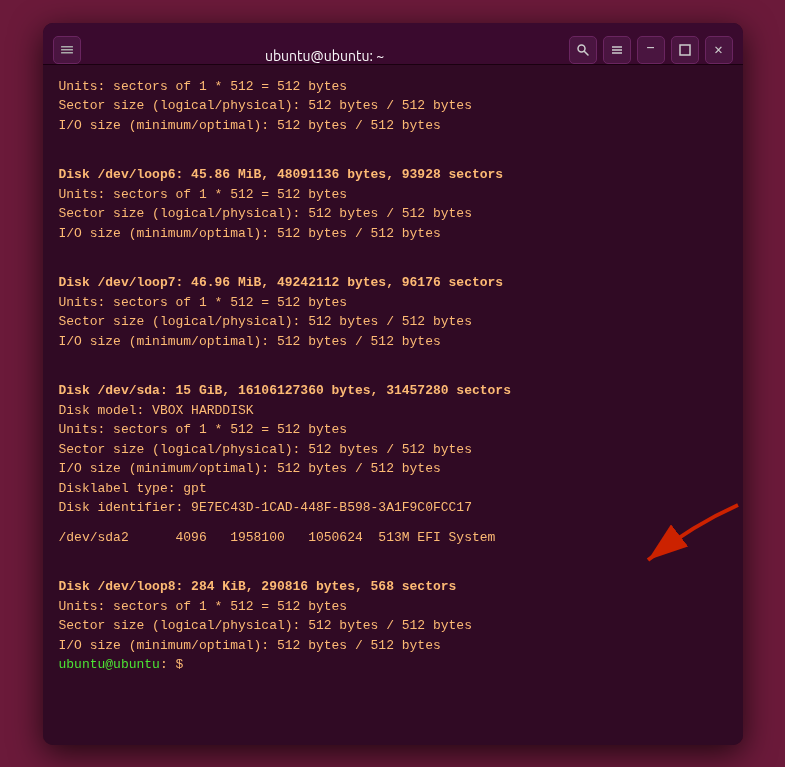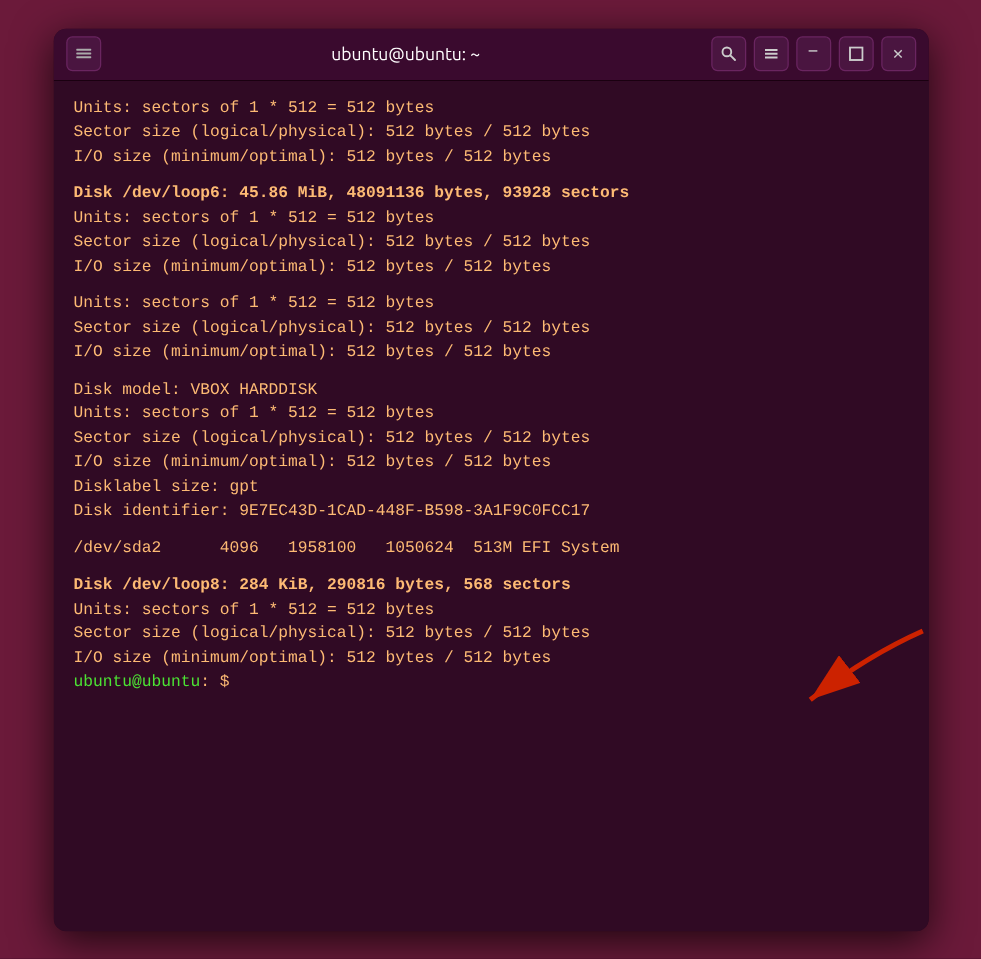--- a/index.html
+++ b/index.html
@@ -17,21 +17,21 @@
       background: #300a24;
       border-radius: 10px;
       box-shadow: 0 8px 32px rgba(0,0,0,0.7);
       overflow: hidden;
       position: relative;
     }
     .titlebar {
       background: #3a0a2e;
       height: 42px;
       display: flex;
-      align-items: center;
+      align-items: flex-end;
       padding: 0 10px;
       border-bottom: 1px solid #1a0010;
     }
     .titlebar-left {
       display: flex;
       align-items: center;
       gap: 6px;
     }
     .btn-icon {
       width: 28px;
@@ -61,21 +61,21 @@
     .terminal-body {
       background: #300a24;
       color: #ffffff;
       font-size: 13px;
       line-height: 1.5;
       padding: 12px 16px 12px 16px;
       min-height: 680px;
       overflow-y: auto;
       position: relative;
     }
-    .bold { font-weight: bold; }
+    .bold { font-weight: bold; margin-top: 20px; }
     .green { color: #4ce234; margin-top: 32px; }
     .white { color: #fdba74; }
     .line { display: block; white-space: pre; }
     .empty-line { display: block; height: 10px; }
   </style>
 </head>
 <body>
 
 <div class="window">
   <div class="titlebar">
@@ -118,30 +118,32 @@
     <span class="line white">Sector size (logical/physical): 512 bytes / 512 bytes</span>
     <span class="line white">I/O size (minimum/optimal): 512 bytes / 512 bytes</span>
     <span class="empty-line"></span>
 
     <span class="line bold white">Disk /dev/loop6: 45.86 MiB, 48091136 bytes, 93928 sectors</span>
     <span class="line white">Units: sectors of 1 * 512 = 512 bytes</span>
     <span class="line white">Sector size (logical/physical): 512 bytes / 512 bytes</span>
     <span class="line white">I/O size (minimum/optimal): 512 bytes / 512 bytes</span>
     <span class="empty-line"></span>
 
+    <span class="line bold white">Disk /dev/loop7: 46.96 MiB, 49242112 bytes, 96176 sectors</span>
     <span class="line white">Units: sectors of 1 * 512 = 512 bytes</span>
     <span class="line white">Sector size (logical/physical): 512 bytes / 512 bytes</span>
     <span class="line white">I/O size (minimum/optimal): 512 bytes / 512 bytes</span>
     <span class="empty-line"></span>
 
+    <span class="line bold white">Disk /dev/sda: 15 GiB, 16106127360 bytes, 31457280 sectors</span>
     <span class="line white">Disk model: VBOX HARDDISK</span>
     <span class="line white">Units: sectors of 1 * 512 = 512 bytes</span>
     <span class="line white">Sector size (logical/physical): 512 bytes / 512 bytes</span>
     <span class="line white">I/O size (minimum/optimal): 512 bytes / 512 bytes</span>
-    <span class="line white">Disklabel size: gpt</span>
+    <span class="line white">Disklabel type: gpt</span>
     <span class="line white">Disk identifier: 9E7EC43D-1CAD-448F-B598-3A1F9C0FCC17</span>
     <span class="empty-line"></span>
 
     <span class="line white">/dev/sda2      4096   1958100   1050624  513M EFI System</span>
     <span class="empty-line"></span>
 
     <span class="line bold white">Disk /dev/loop8: 284 KiB, 290816 bytes, 568 sectors</span>
     <span class="line white">Units: sectors of 1 * 512 = 512 bytes</span>
     <span class="line white">Sector size (logical/physical): 512 bytes / 512 bytes</span>
     <span class="line white">I/O size (minimum/optimal): 512 bytes / 512 bytes</span>

